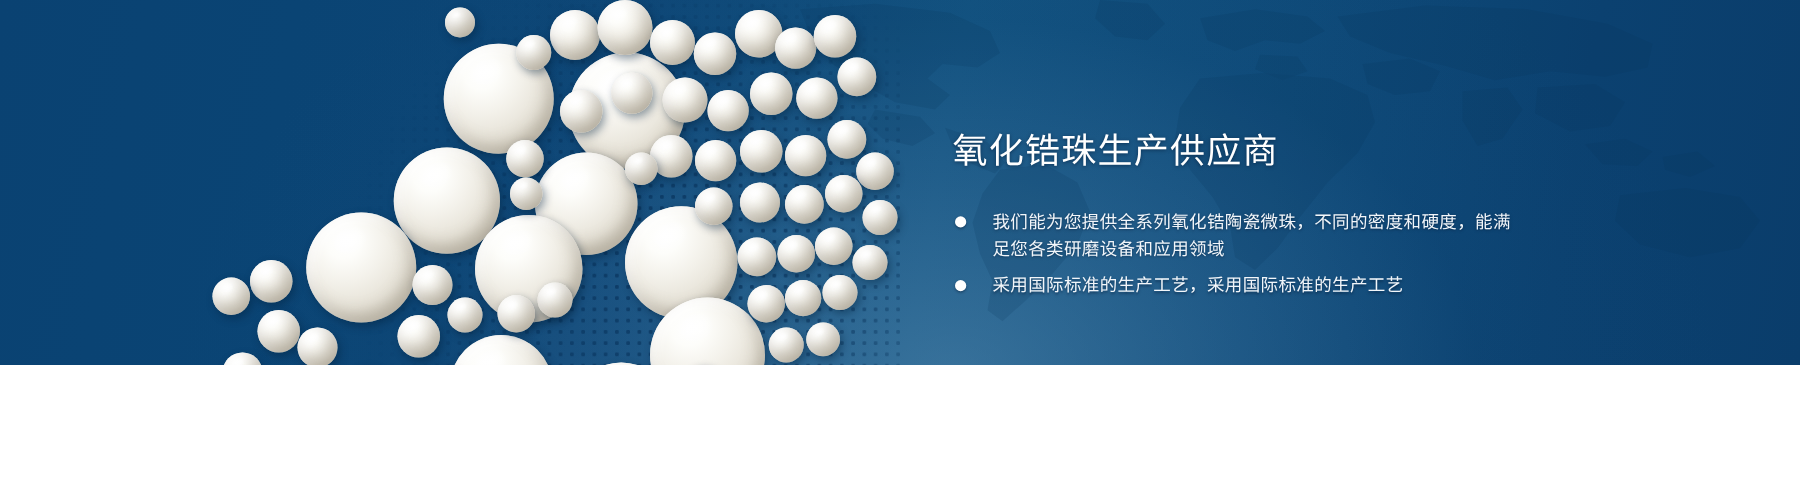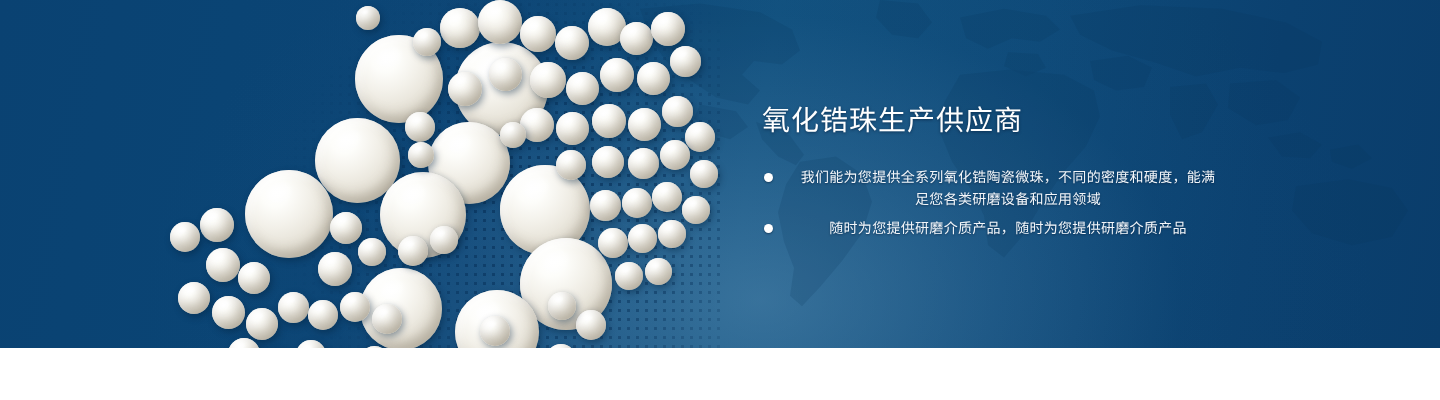--- a/index.html
+++ b/index.html
@@ -5,21 +5,21 @@
 <style>
   html, body {
     margin: 0;
     padding: 0;
     background: #ffffff;
   }
 
   #banner {
     position: relative;
     width: 1440px;
-    height: 348px;
+    height: 292px;
     overflow: hidden;
     font-family: "Liberation Sans", "DejaVu Sans", sans-serif;
     
     background:
       radial-gradient(ellipse 620px 420px at 760px 300px,
                       rgba(110,160,195,0.42) 0%,
                       rgba(90,140,180,0.22) 38%,
                       rgba(40,90,135,0.06) 68%,
                       rgba(0,0,0,0) 100%),
       linear-gradient(100deg,
@@ -109,21 +109,20 @@
     line-height: 34px;
     letter-spacing: 1px;
     color: #ffffff;
     text-shadow: 0 1px 3px rgba(0,20,45,0.55);
     white-space: nowrap;
   }
   .bullets {
     list-style: none;
     margin: 28px 0 0 0;
     padding: 0;
-    text-align: center;
   }
   .bullet {
     position: relative;
     padding-left: 32px;
     margin-bottom: 7px;
     font-size: 14px;
     line-height: 22px;
     color: #f2f6fa;
     text-shadow: 0 1px 2px rgba(0,20,45,0.5);
     letter-spacing: 0.3px;
@@ -264,17 +263,17 @@
       <div class="bead" style="left: 548px; top: 292px; width: 28px; height: 28px;"></div>
       <div class="bead" style="left: 500px; top: 122px; width: 26px; height: 26px;"></div>
       <div class="bead" style="left: 356px; top: 6px; width: 24px; height: 24px;"></div>
     </div>
 
   <div class="copy">
     <h1 class="headline">氧化锆珠生产供应商</h1>
 
     <ul class="bullets" id="bulletList">
         <li class="bullet"><span class="dot"></span><span>我们能为您提供全系列氧化锆陶瓷微珠，不同的密度和硬度，能满足您各类研磨设备和应用领域</span></li>
-        <li class="bullet"><span class="dot"></span><span>随时为您提供研磨介质产品，随时为您提供研磨介质产品</span></li>
+        <li class="bullet"><span class="dot"></span><span>采用国际标准的生产工艺，采用国际标准的生产工艺</span></li>
       </ul>
   </div>
 
 </div>
 
 </body></html>

